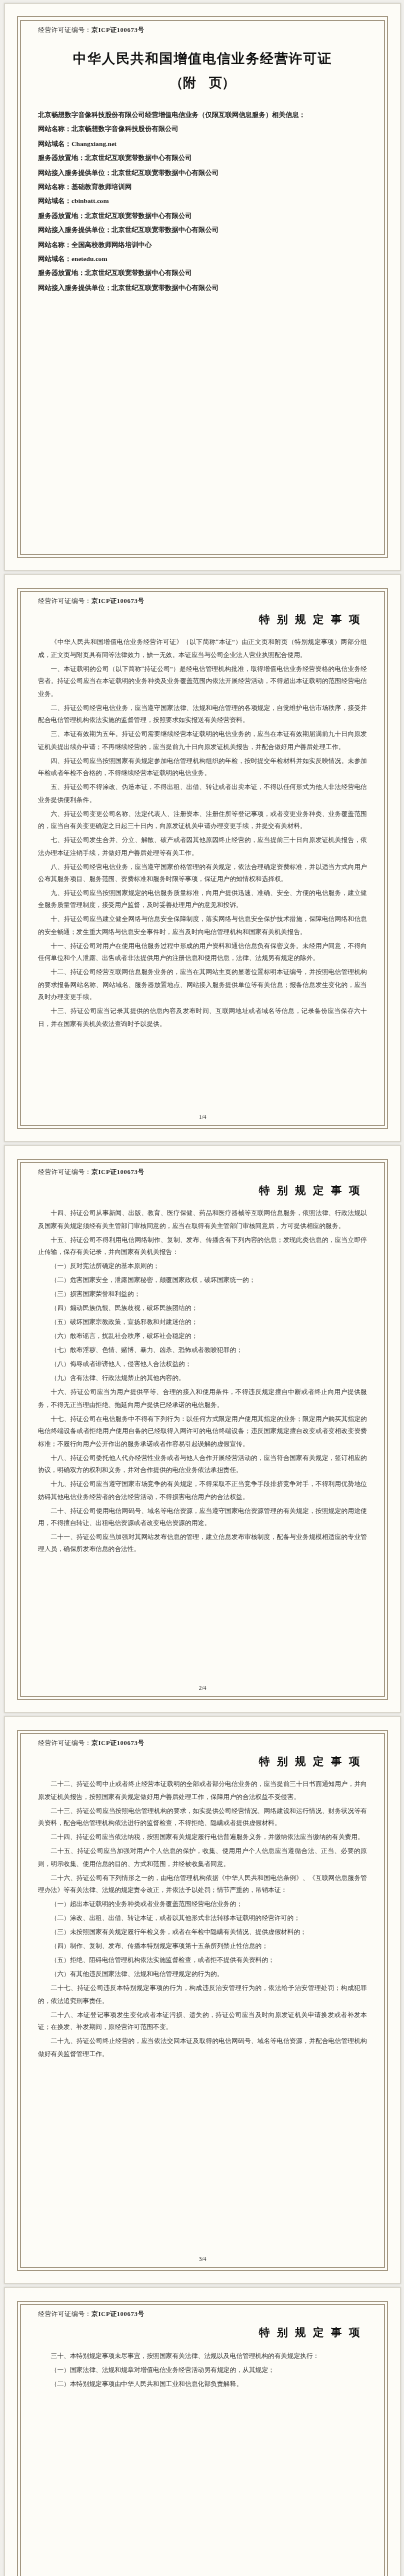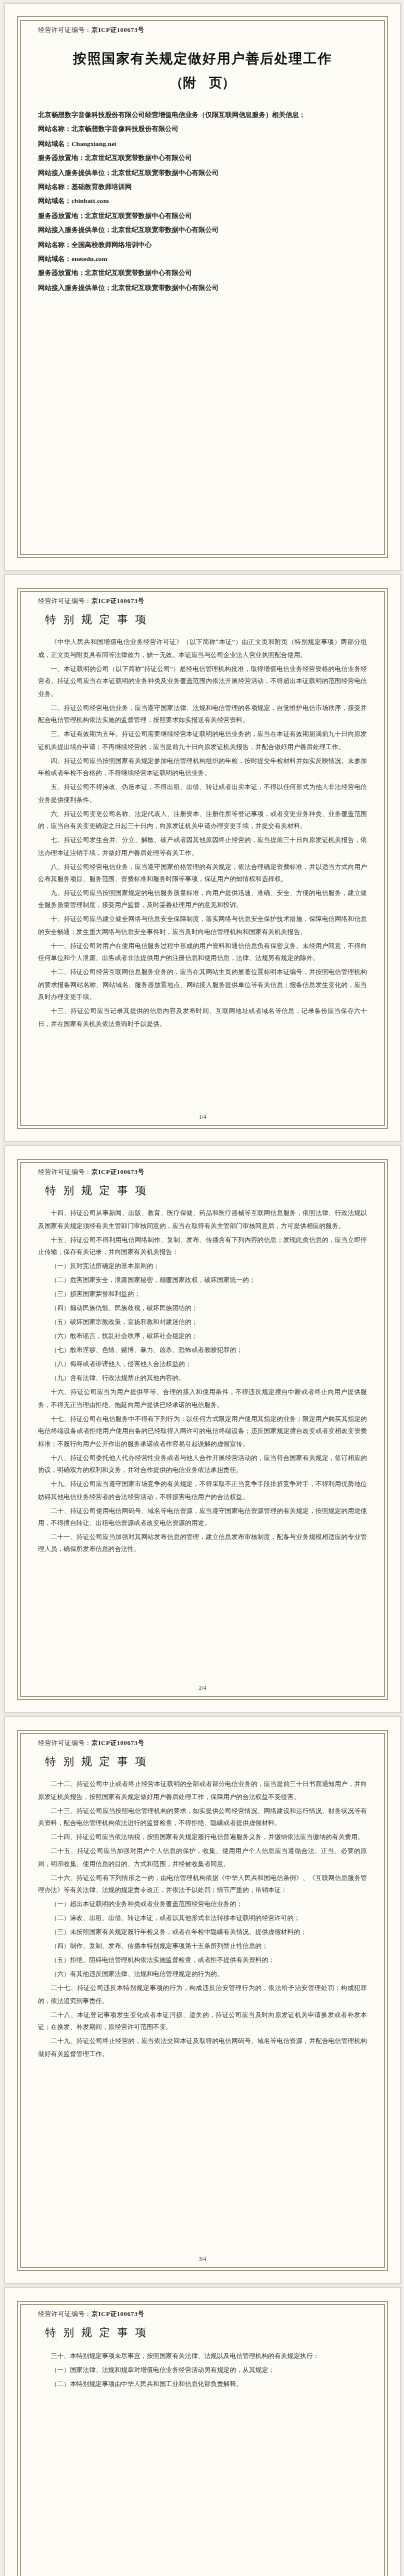--- a/index.html
+++ b/index.html
@@ -60,23 +60,23 @@
   .cover-lines p{
     margin:0;
     font-size:6.7px;
     font-weight:bold;
     line-height:2.15;
     color:#222;
     text-align:left;
   }
   .prov-title{
     margin:7.2px 0 9.3px;
-    text-align:left;
+    text-align:right;
     font-size:10.8px;
-    font-weight:normal;
+    font-weight:bold;
     letter-spacing:7.2px;
     text-indent:7.2px;
     color:#111;
   }
   .paras p{
     margin:0 0 1.5px;
     font-size:6.4px;
     line-height:1.95;
     text-align:justify;
     text-indent:2em;
@@ -92,21 +92,21 @@
 </style>
 </head>
 <body>
 
 <section class="page">
   <div class="frame"></div>
   <div class="content">
     <div class="lic-header">
       <span>经营许可证编号：</span><span class="num">京ICP证100673号</span>
     </div>
-    <div class="cover-title">按照国家有关规定做好用户善后处理工作</div>
+    <div class="cover-title">中华人民共和国增值电信业务经营许可证</div>
     <div class="cover-subtitle">（附　页）</div>
     <div class="cover-lines">
         <p>北京畅想数字音像科技股份有限公司经营增值电信业务（仅限互联网信息服务）相关信息：</p>
         <p>网站名称：北京畅想数字音像科技股份有限公司</p>
         <p>网站域名：Changxiang.net</p>
         <p>服务器放置地：北京世纪互联宽带数据中心有限公司</p>
         <p>网站接入服务提供单位：北京世纪互联宽带数据中心有限公司</p>
         <p>网站名称：基础教育教师培训网</p>
         <p>网站域名：cbinbatt.com</p>
         <p>服务器放置地：北京世纪互联宽带数据中心有限公司</p>

